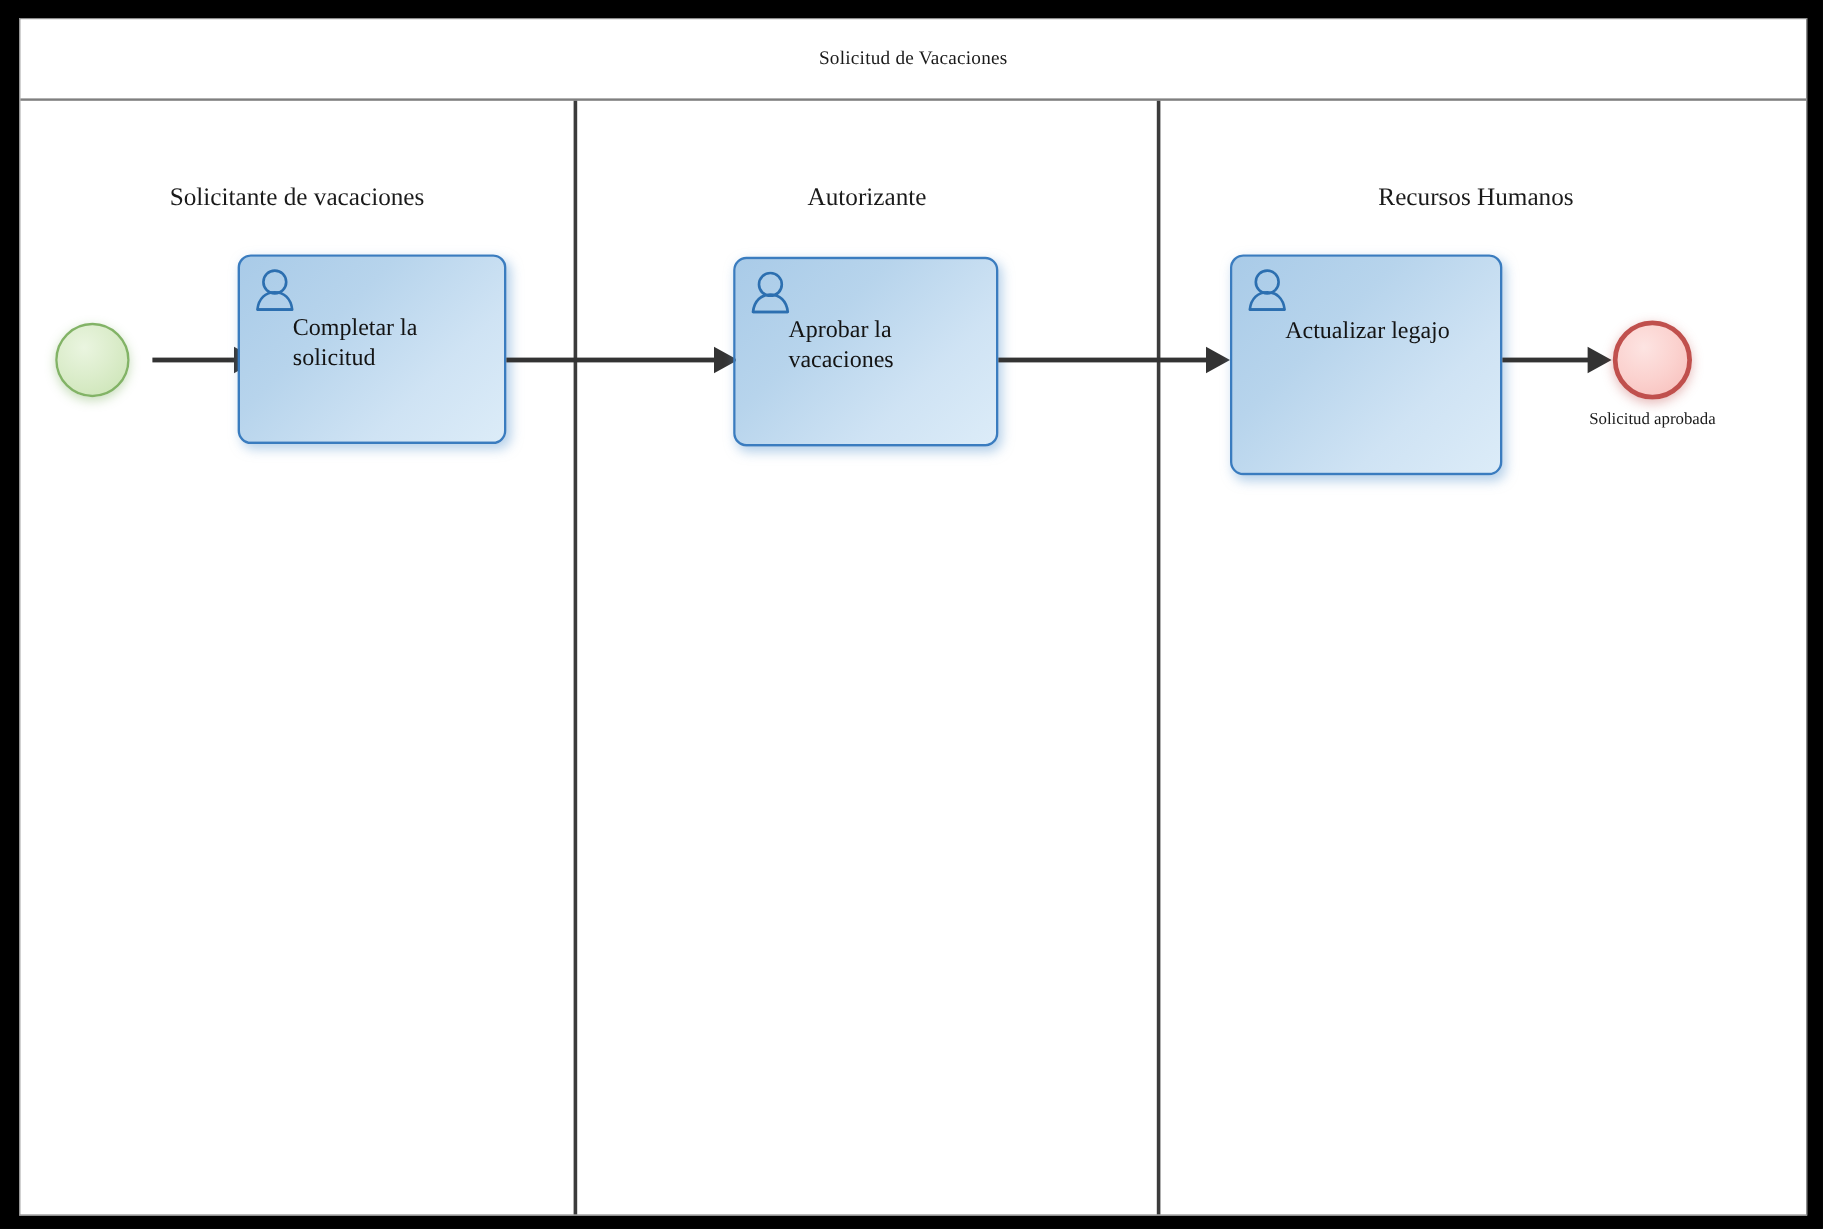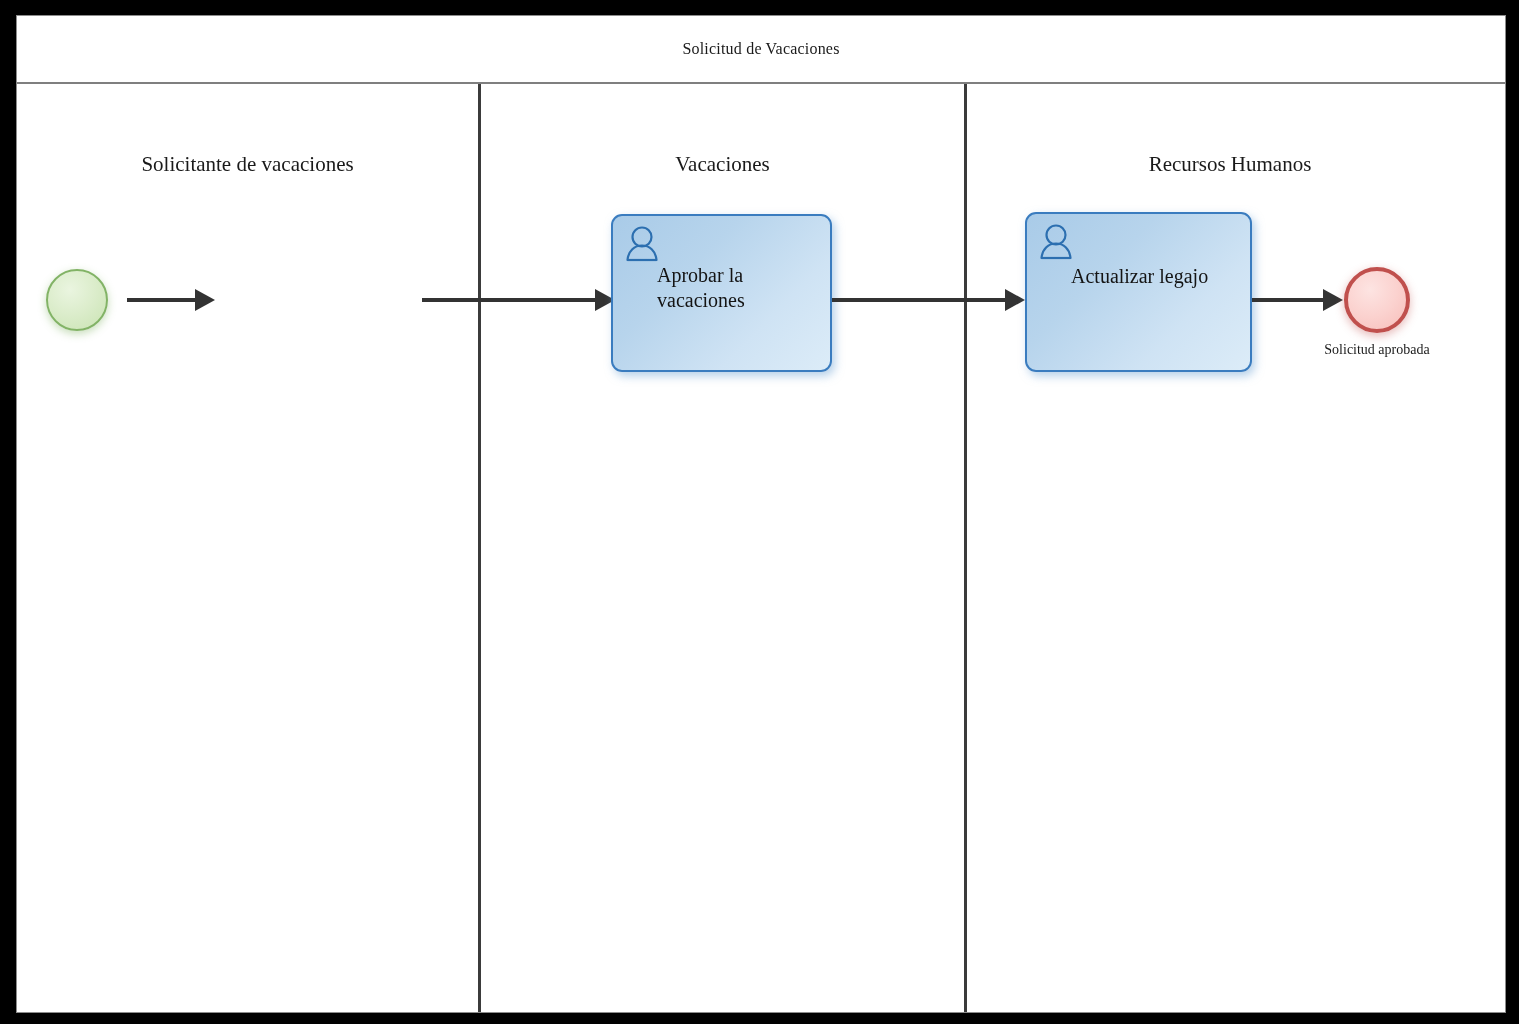--- a/index.html
+++ b/index.html
@@ -167,54 +167,64 @@
       <div class="pool-title">Solicitud de Vacaciones</div>
     </div>
 
     <div class="lanes">
 
       <div class="lane" style="left:0px; width:461px;">
         <div class="lane-title">Solicitante de vacaciones</div>
       </div>
 
       <div class="lane" style="left:464px; width:483px;">
-        <div class="lane-title">Vacaciones</div>
+        <div class="lane-title">Autorizante</div>
       </div>
 
       <div class="lane" style="left:950px; right:12px;">
         <div class="lane-title">Recursos Humanos</div>
       </div>
 
       <div class="lane-divider" style="left:461px;"></div>
       <div class="lane-divider" style="left:947px;"></div>
 
       <div class="connector" style="left:110px; top:214px; width:72px;"></div>
       <div class="arrowhead" style="left:178px; top:205px;"></div>
 
       <div class="event event-start" style="left:29px; top:185px;"></div>
 
+      <div class="task" style="left:181px; top:128px; width:224px; height:158px;">
+        <span class="task-icon">
+          <svg width="34" height="36" viewBox="0 0 34 36" xmlns="http://www.w3.org/2000/svg">
+            <circle cx="17" cy="11" r="9.5" fill="none" stroke="#2c6fb0" stroke-width="2.2"></circle>
+            <path d="M2.5 34 C3.5 24.5 9.5 19.5 17 19.5 C24.5 19.5 30.5 24.5 31.5 34 Z" fill="none" stroke="#2c6fb0" stroke-width="2.2" stroke-linejoin="round"></path>
+            <line x1="2.5" y1="34" x2="31.5" y2="34" stroke="#2c6fb0" stroke-width="2.2"></line>
+          </svg>
+        </span>
+        <div class="task-label">Completar la solicitud</div>
+      </div>
 
       <div class="connector" style="left:405px; top:214px; width:180px;"></div>
       <div class="arrowhead" style="left:578px; top:205px;"></div>
 
       <div class="task" style="left:594px; top:130px; width:221px; height:158px;">
         <span class="task-icon">
           <svg width="34" height="36" viewBox="0 0 34 36" xmlns="http://www.w3.org/2000/svg">
             <circle cx="17" cy="11" r="9.5" fill="none" stroke="#2c6fb0" stroke-width="2.2"></circle>
             <path d="M2.5 34 C3.5 24.5 9.5 19.5 17 19.5 C24.5 19.5 30.5 24.5 31.5 34 Z" fill="none" stroke="#2c6fb0" stroke-width="2.2" stroke-linejoin="round"></path>
             <line x1="2.5" y1="34" x2="31.5" y2="34" stroke="#2c6fb0" stroke-width="2.2"></line>
           </svg>
         </span>
         <div class="task-label">Aprobar la vacaciones</div>
       </div>
 
       <div class="connector" style="left:815px; top:214px; width:178px;"></div>
       <div class="arrowhead" style="left:988px; top:205px;"></div>
 
-      <div class="task" style="left:1008px; top:128px; width:227px; height:160px;">
+      <div class="task" style="left:1008px; top:128px; width:227px; height:184px;">
         <span class="task-icon">
           <svg width="34" height="36" viewBox="0 0 34 36" xmlns="http://www.w3.org/2000/svg">
             <circle cx="17" cy="11" r="9.5" fill="none" stroke="#2c6fb0" stroke-width="2.2"></circle>
             <path d="M2.5 34 C3.5 24.5 9.5 19.5 17 19.5 C24.5 19.5 30.5 24.5 31.5 34 Z" fill="none" stroke="#2c6fb0" stroke-width="2.2" stroke-linejoin="round"></path>
             <line x1="2.5" y1="34" x2="31.5" y2="34" stroke="#2c6fb0" stroke-width="2.2"></line>
           </svg>
         </span>
         <div class="task-label single">Actualizar legajo</div>
       </div>
 

